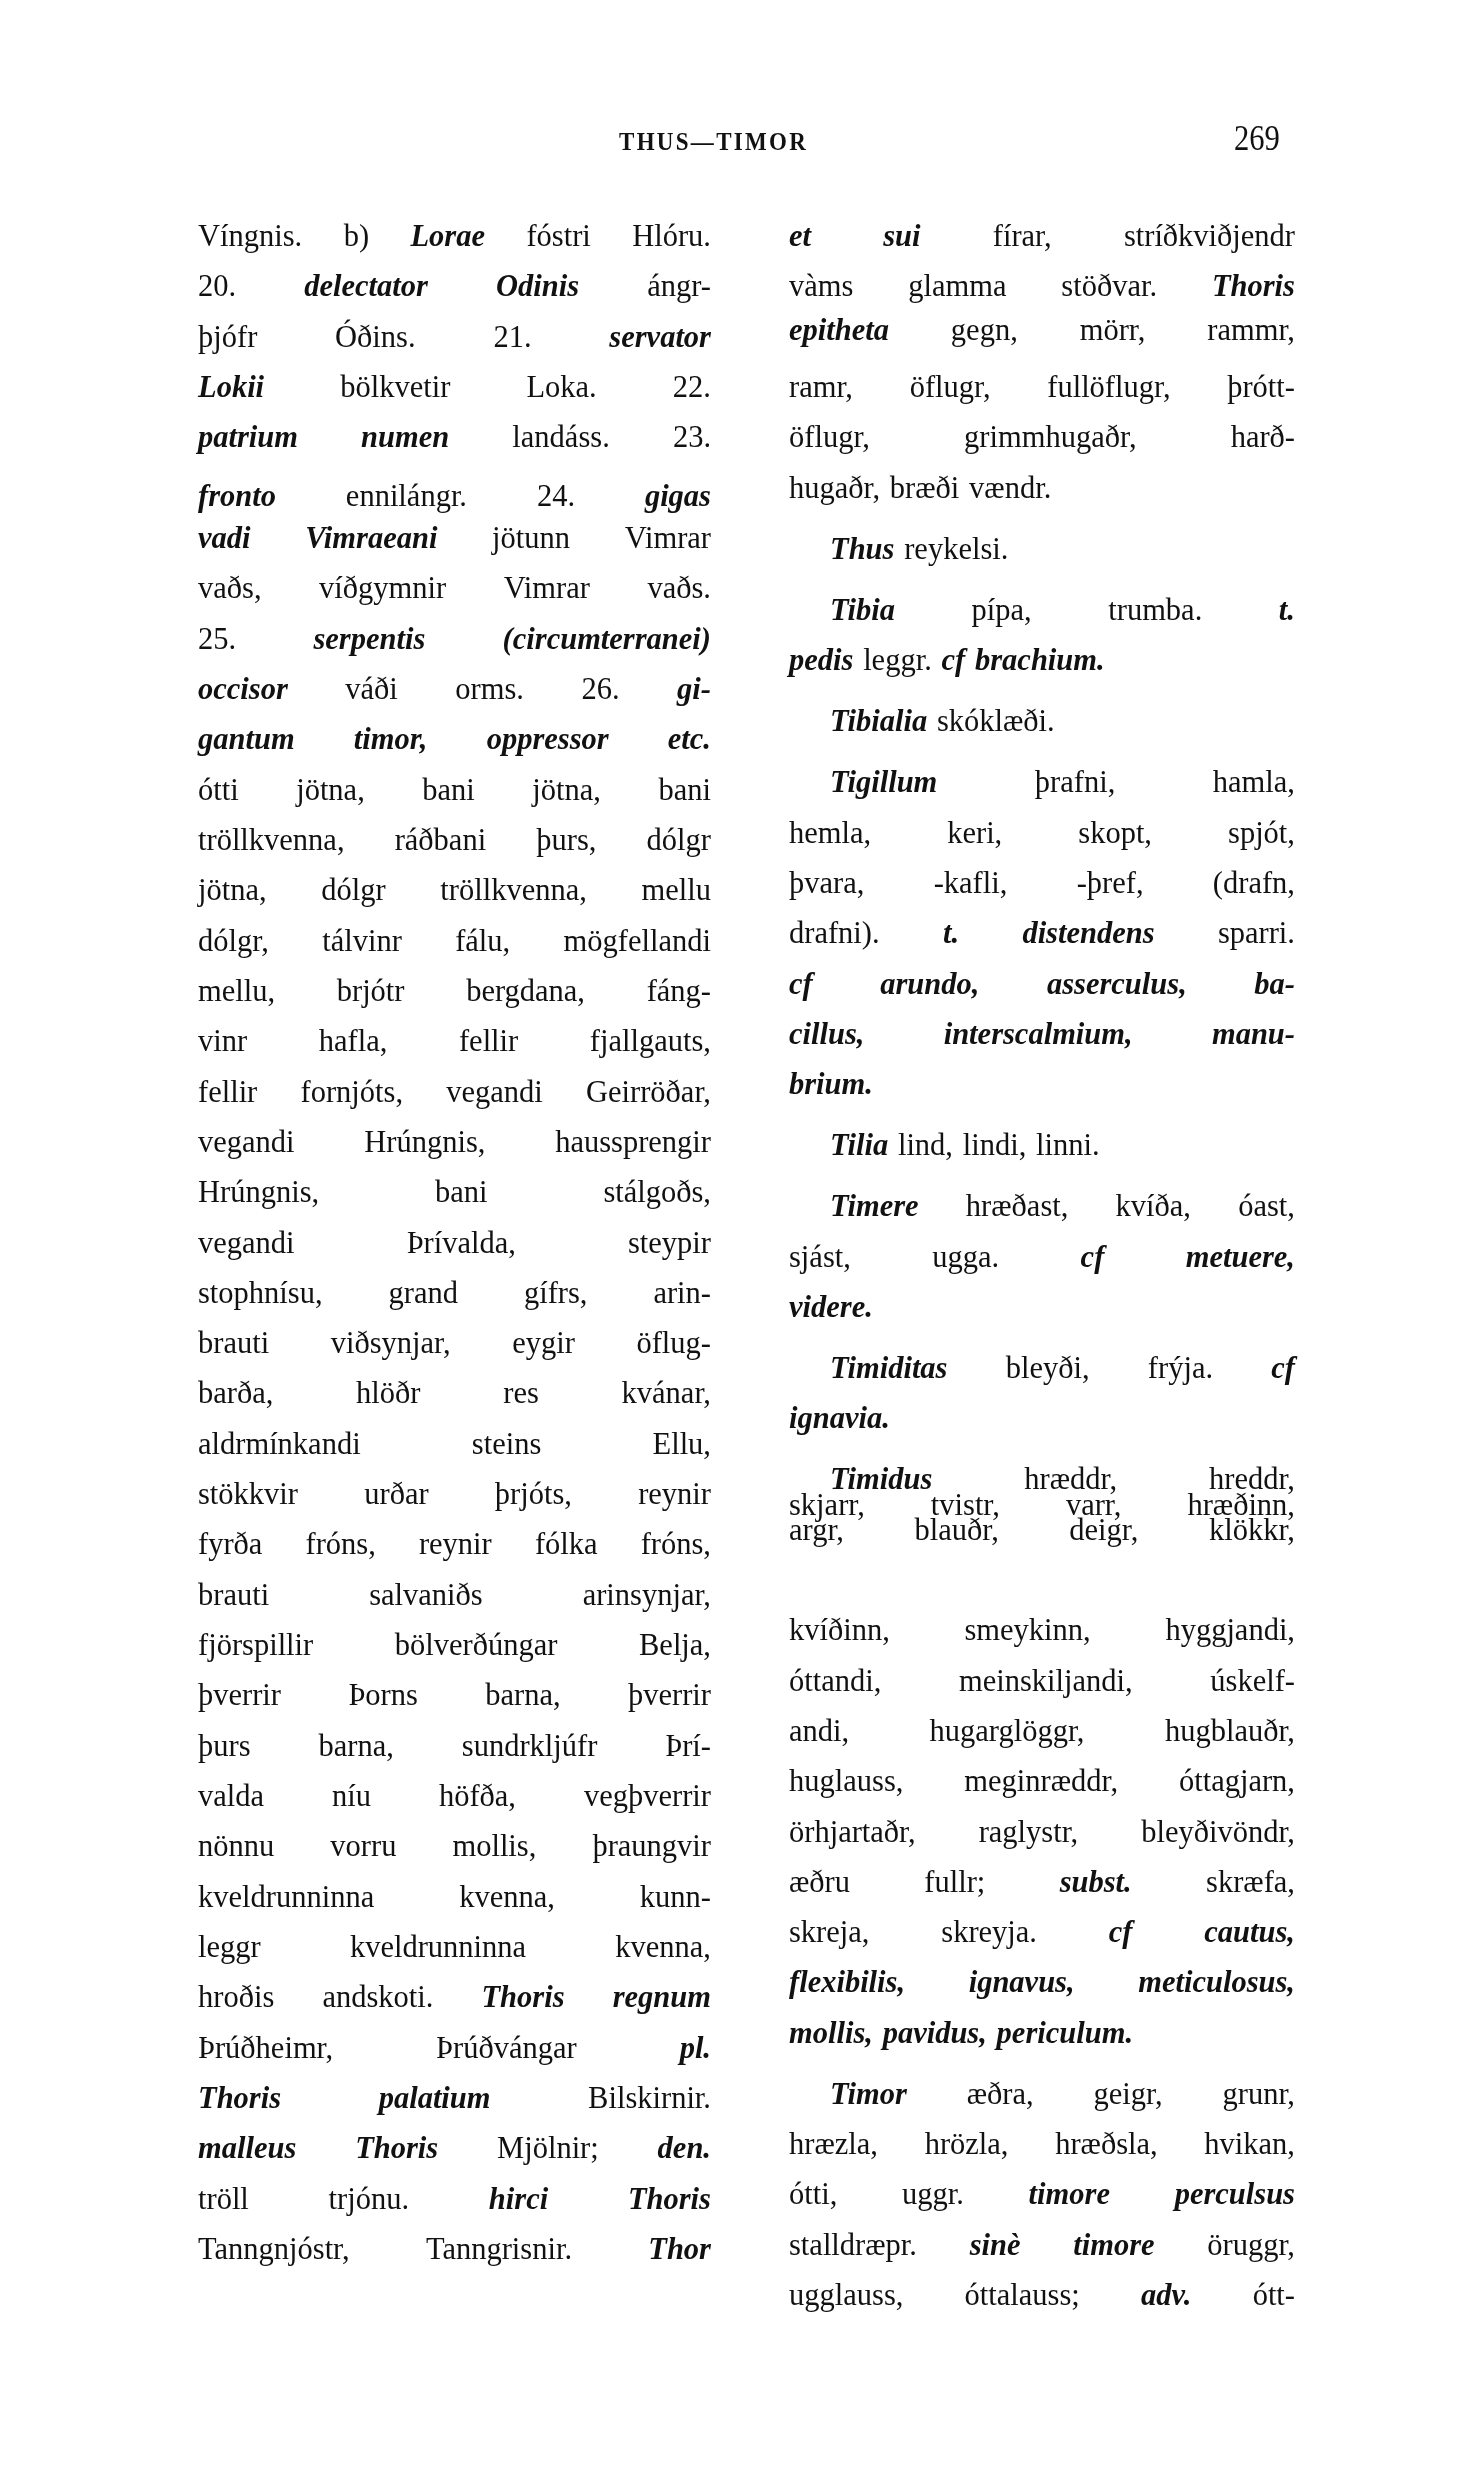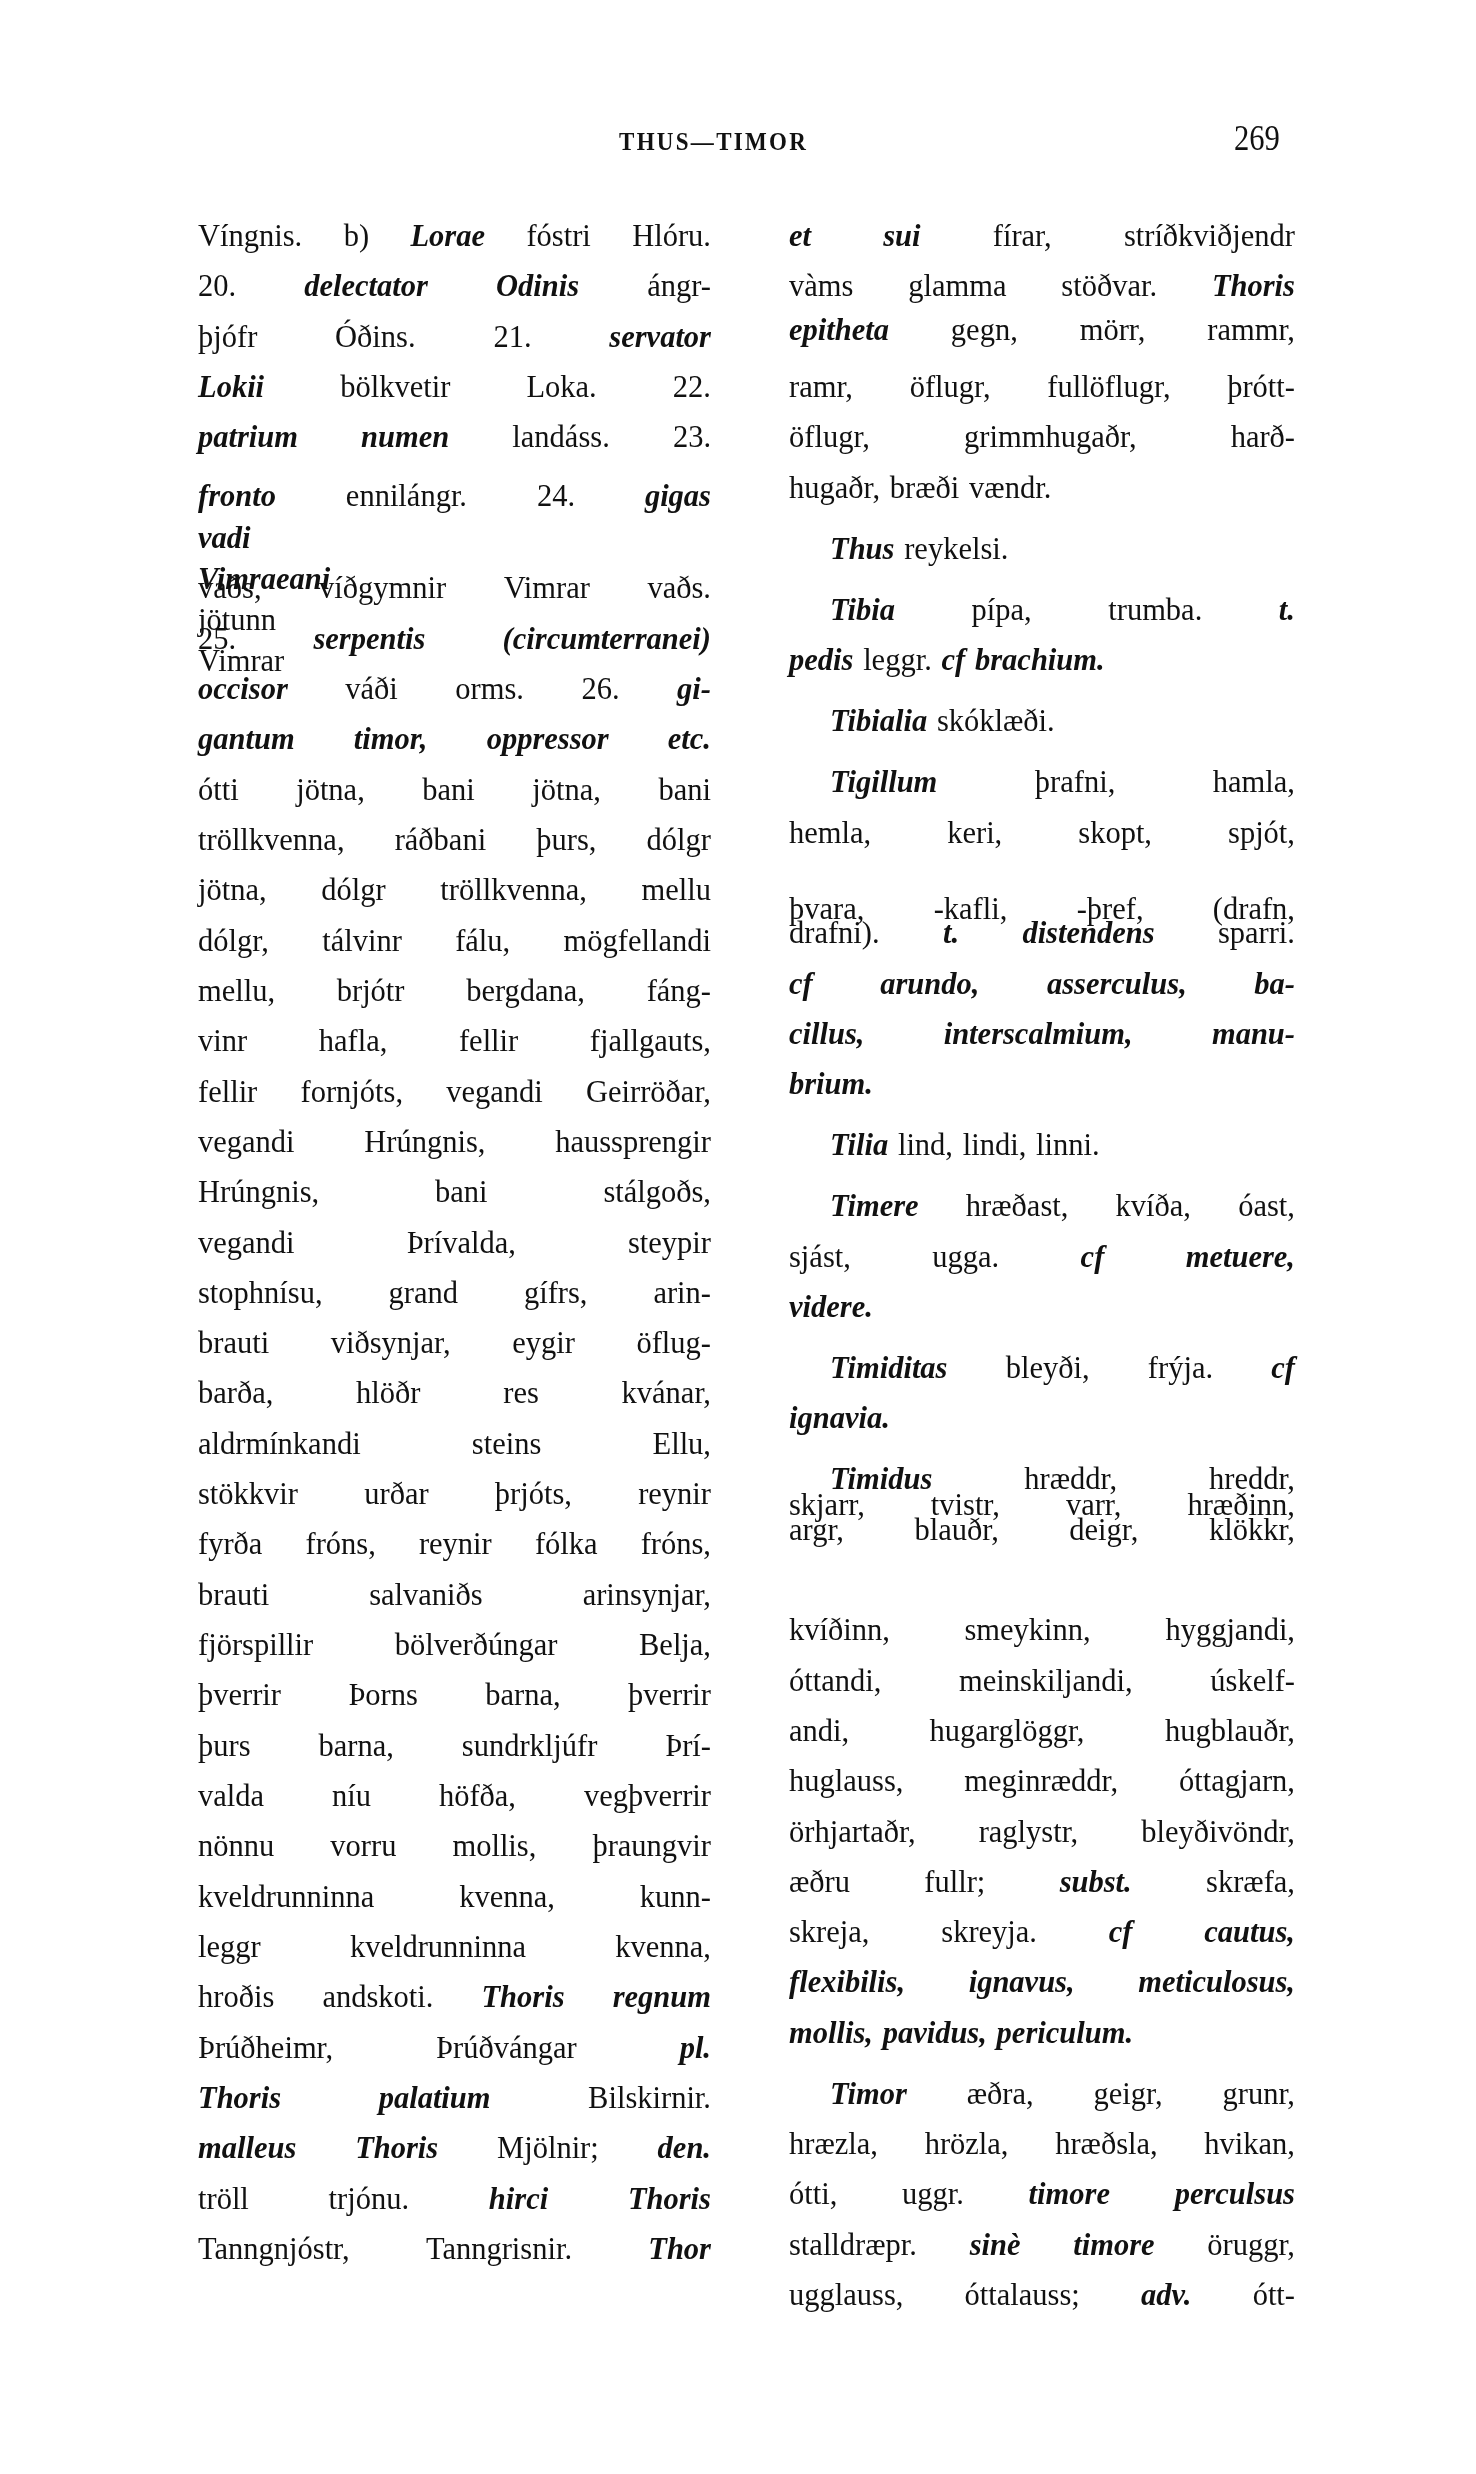--- a/index.html
+++ b/index.html
@@ -59,21 +59,21 @@
       <span class="w it">numen</span>
       <span class="w">landáss.</span>
       <span class="w">23.</span>
     </div>
     <div class="line" style="top: 468px; margin-top: 8px;">
       <span class="w it">fronto</span>
       <span class="w">ennilángr.</span>
       <span class="w">24.</span>
       <span class="w it">gigas</span>
     </div>
-    <div class="line" style="top: 518px; flex-direction: column;">
+    <div class="line" style="top: 518px;">
       <span class="w it">vadi</span>
       <span class="w it">Vimraeani</span>
       <span class="w">jötunn</span>
       <span class="w">Vimrar</span>
     </div>
     <div class="line" style="top: 568px;">
       <span class="w">vaðs,</span>
       <span class="w">víðgymnir</span>
       <span class="w">Vimrar</span>
       <span class="w">vaðs.</span>
@@ -327,21 +327,21 @@
       <span class="w it">Tigillum</span>
       <span class="w">þrafni,</span>
       <span class="w">hamla,</span>
     </div>
     <div class="line" style="top: 813px;">
       <span class="w">hemla,</span>
       <span class="w">keri,</span>
       <span class="w">skopt,</span>
       <span class="w">spjót,</span>
     </div>
-    <div class="line" style="top: 863px; margin-top: 26px;">
+    <div class="line" style="top: 863px;">
       <span class="w">þvara,</span>
       <span class="w">-kafli,</span>
       <span class="w">-þref,</span>
       <span class="w">(drafn,</span>
     </div>
     <div class="line" style="top: 913px;">
       <span class="w">drafni).</span>
       <span class="w it">t.</span>
       <span class="w it">distendens</span>
       <span class="w">sparri.</span>

